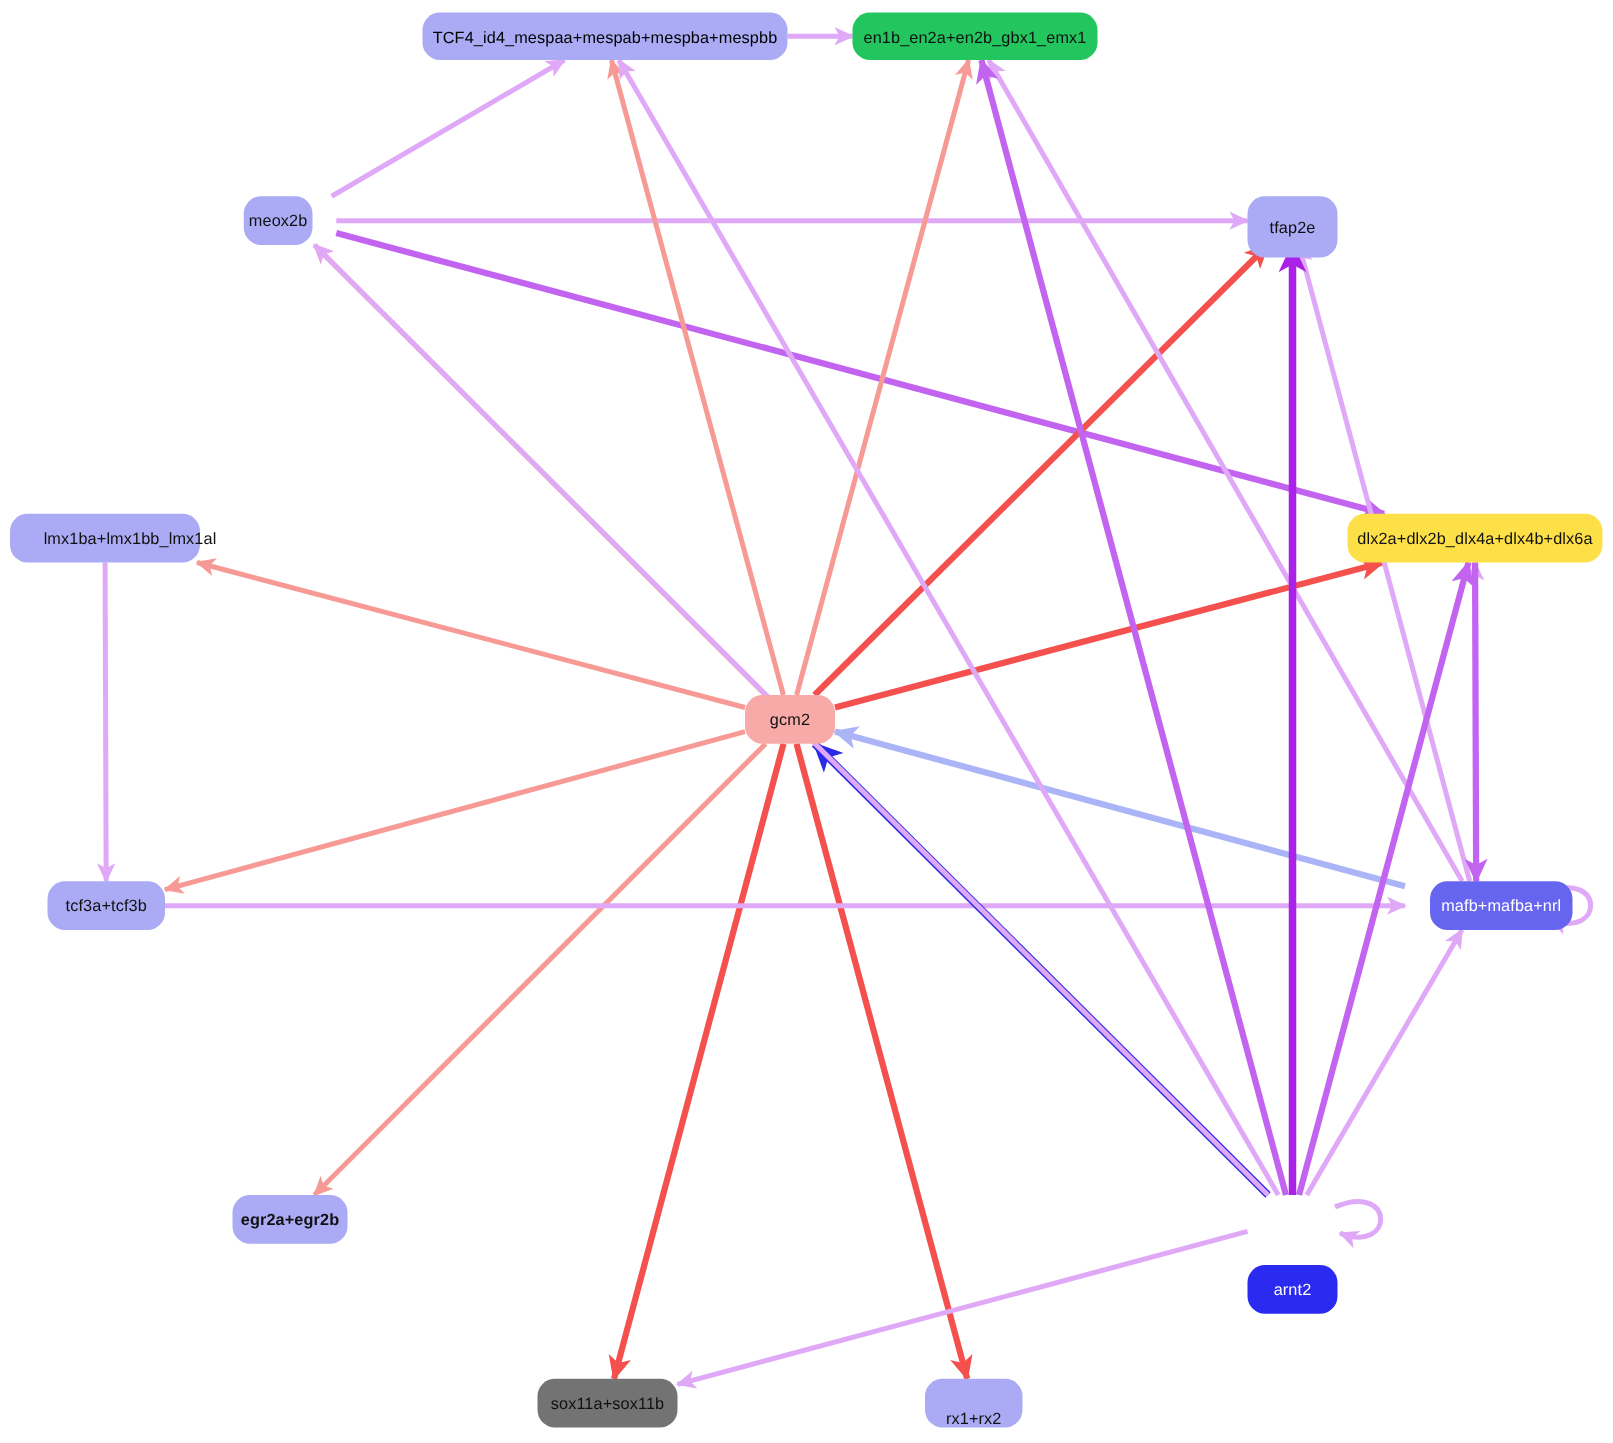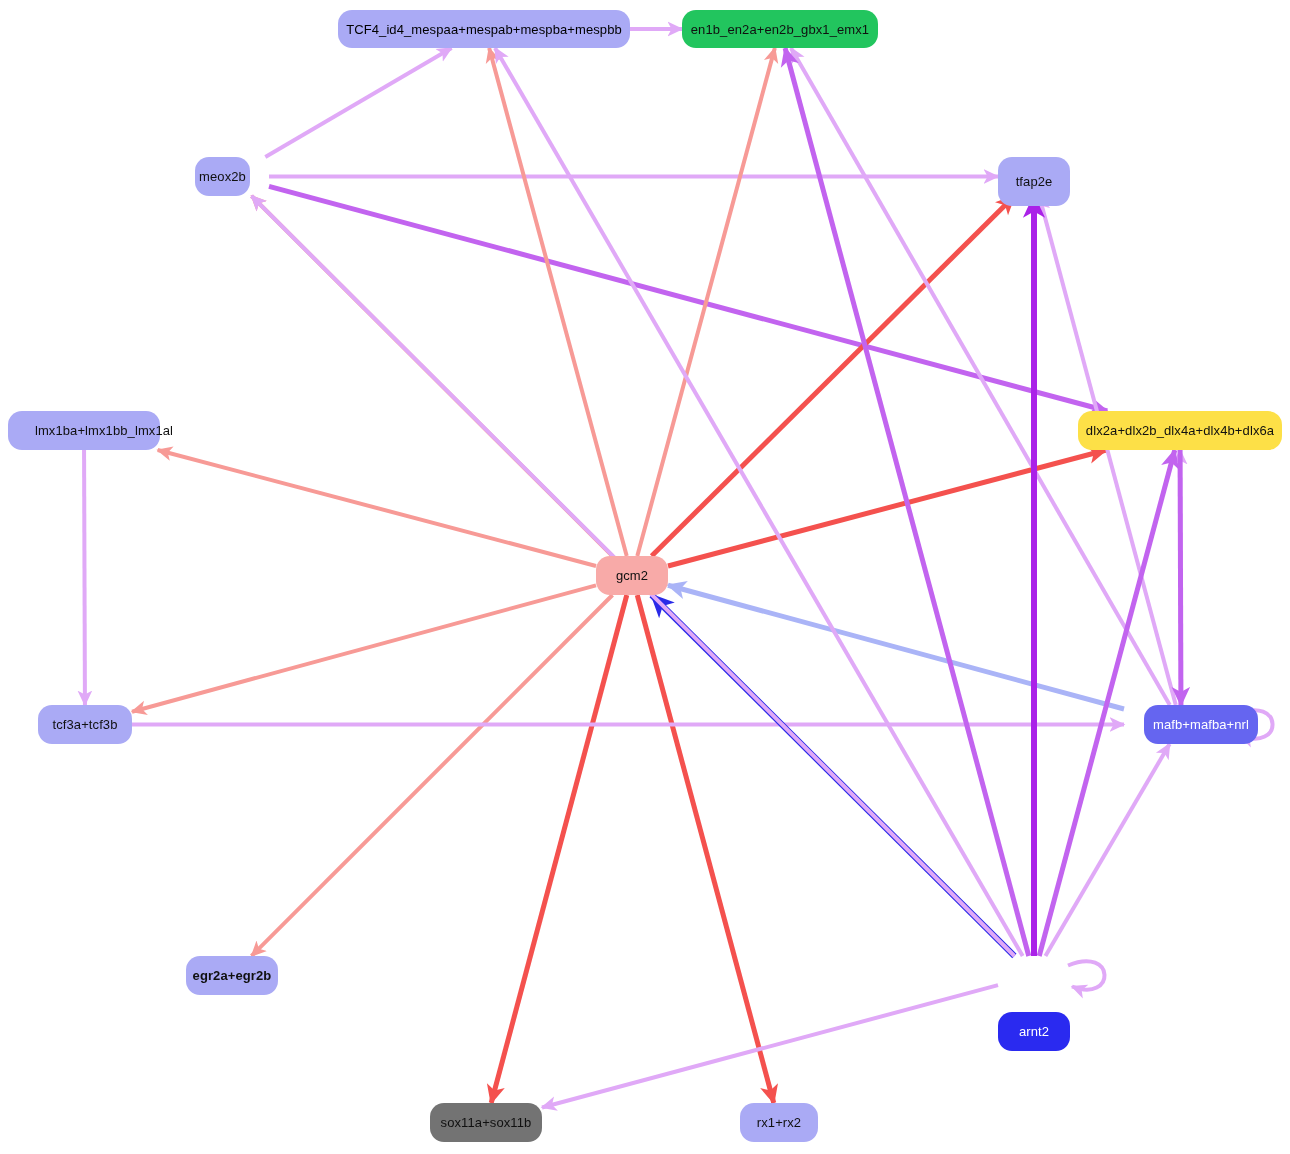--- a/index.html
+++ b/index.html
@@ -107,17 +107,17 @@
       </div>
       <div class="node" style="left: 186px; top: 956px; width: 92px; height: 39px; background: rgb(170, 170, 245); color: rgb(16, 16, 16); font-weight: bold;">
         <span>egr2a+egr2b</span>
       </div>
       <div class="node" style="left: 998px; top: 1012px; width: 72px; height: 39px; background: rgb(42, 42, 240); color: rgb(255, 255, 255);">
         <span>arnt2</span>
       </div>
       <div class="node" style="left: 430px; top: 1103px; width: 112px; height: 39px; background: #737373; color: rgb(16, 16, 16);">
         <span>sox11a+sox11b</span>
       </div>
-      <div class="node" style="left: 740px; top: 1103px; width: 78px; height: 39px; background: rgb(170, 170, 245); color: rgb(16, 16, 16);">
+      <div class="node" style="left: 740px; top: 1103px; width: 78px; height: 39px; background: rgb(170, 170, 245); color: rgb(16, 16, 16); align-items: flex-end;">
         <span>rx1+rx2</span>
       </div>
     </div>
 </div>
 
 </body></html>

